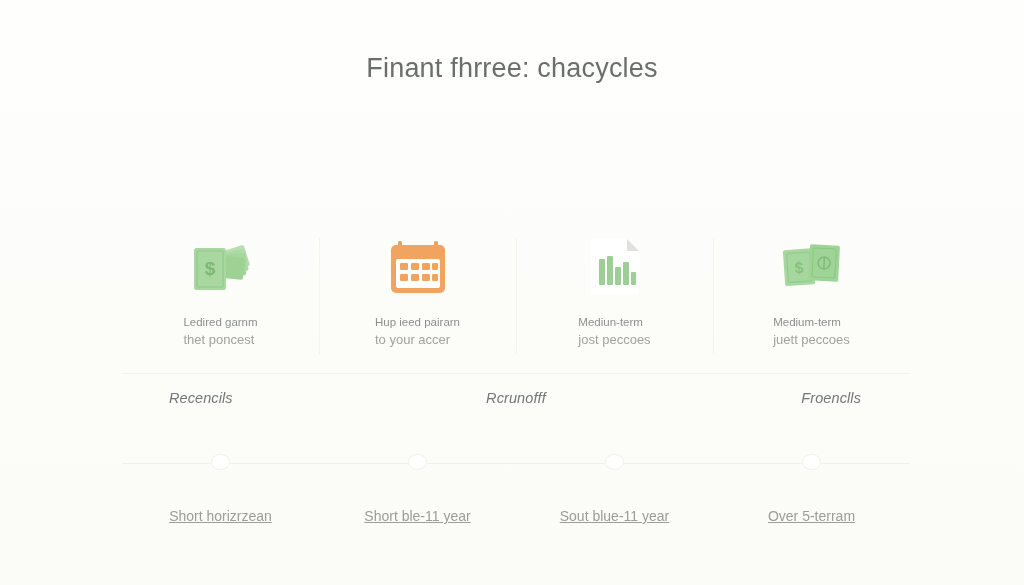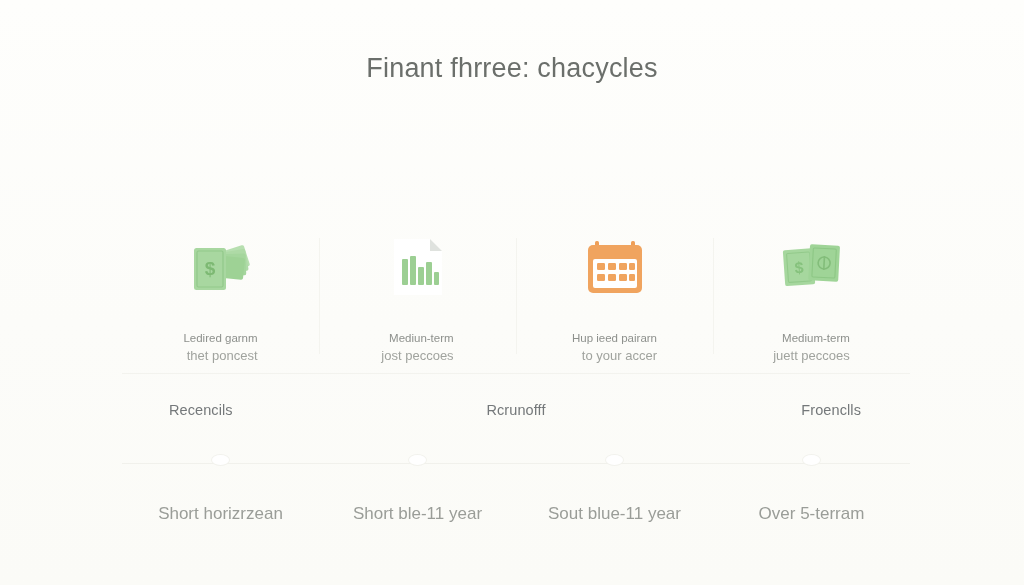--- a/index.html
+++ b/index.html
@@ -79,22 +79,22 @@
     width: 76px;
     height: 62px;
     display: flex;
     align-items: center;
     justify-content: center;
     margin-top: 4px;
   }
   .icon-box svg { display: block; }
 
   .cap {
-    margin-top: 32px;
-    text-align: right;
+    margin-top: 16px;
+    text-align: left;
     line-height: 1.45;
   }
   .cap-line1 {
     display: block;
     font-size: 11.5px;
     color: #8d908c;
   }
   .cap-line2 {
     display: block;
     font-size: 13px;
@@ -116,22 +116,22 @@
     position: absolute;
     left: 0;
     top: 158px;
     width: 788px;
     height: 40px;
     display: flex;
   }
   .mid-cell {
     flex: 1 1 0;
     display: flex;
-    align-items: center;
     justify-content: center;
+    font-style: italic;
   }
   .mid-label {
     font-size: 14.5px;
     color: #74787a;
     letter-spacing: 0.1px;
   }
 
   
   .timeline {
     position: absolute;
@@ -165,24 +165,25 @@
   .tl-dot {
     width: 17px;
     height: 17px;
     border-radius: 50%;
     background: #ffffff;
     box-shadow: 0 0 0 1px #f2f2ed;
     margin-top: 1px;
   }
   .tl-label {
     margin-top: 39px;
-    font-size: 17px;
+    font-size: 14px;
     color: #9a9d98;
     text-align: center;
     white-space: nowrap;
+    text-decoration: underline;
   }
 </style>
 </head>
 <body>
 
 <div class="page">
 
   <div class="title-wrap">
     <h1 class="title">Finant fhrree: chacycles</h1>
   </div>
@@ -207,40 +208,20 @@
               <rect x="24" y="18" width="34" height="22" rx="2" fill="#9ed295"></rect>
             </g>
             <rect x="8" y="10" width="32" height="42" rx="2.5" fill="#a8d7a0"></rect>
             <rect x="11" y="13" width="26" height="36" rx="1.5" fill="none" stroke="#92c98a" stroke-width="1.2"></rect>
             <text x="24" y="37" text-anchor="middle" font-family="'Liberation Sans',sans-serif" font-size="19" font-weight="bold" fill="#7db973">$</text>
           </svg>
         </div>
         <div class="cap">
           <span class="cap-line1">Ledired garnm</span>
           <span class="cap-line2">thet poncest</span>
-        </div>
-      </div>
-
-      <div class="icon-cell">
-        <div class="icon-box">
-          <svg width="60" height="60" viewBox="0 0 60 60">
-            <path d="M6 2 H42 L54 14 V58 H6 Z" fill="#ffffff"></path>
-            <path d="M42 2 L54 14 H42 Z" fill="#dfe2de"></path>
-            <g fill="#9ccf93">
-              <rect x="14" y="22" width="6" height="26" rx="1"></rect>
-              <rect x="22" y="19" width="6" height="29" rx="1"></rect>
-              <rect x="30" y="30" width="6" height="18" rx="1"></rect>
-              <rect x="38" y="25" width="6" height="23" rx="1"></rect>
-              <rect x="46" y="35" width="5" height="13" rx="1"></rect>
-            </g>
-          </svg>
-        </div>
-        <div class="cap">
-          <span class="cap-line1">Mediun-term</span>
-          <span class="cap-line2">jost peccoes</span>
         </div>
       </div>
 
       <div class="icon-cell">
         <div class="icon-box">
           <svg width="62" height="58" viewBox="0 0 62 58">
             <rect x="11" y="3" width="4" height="9" rx="1.6" fill="#ef9f58"></rect>
             <rect x="47" y="3" width="4" height="9" rx="1.6" fill="#ef9f58"></rect>
             <rect x="4" y="7" width="54" height="48" rx="5" fill="#f0a45f"></rect>
             <rect x="9" y="21" width="44" height="29" rx="2" fill="#ffffff"></rect>
@@ -257,20 +238,40 @@
           </svg>
         </div>
         <div class="cap">
           <span class="cap-line1">Hup ieed pairarn</span>
           <span class="cap-line2">to your accer</span>
         </div>
       </div>
 
       <div class="icon-cell">
         <div class="icon-box">
+          <svg width="60" height="60" viewBox="0 0 60 60">
+            <path d="M6 2 H42 L54 14 V58 H6 Z" fill="#ffffff"></path>
+            <path d="M42 2 L54 14 H42 Z" fill="#dfe2de"></path>
+            <g fill="#9ccf93">
+              <rect x="14" y="22" width="6" height="26" rx="1"></rect>
+              <rect x="22" y="19" width="6" height="29" rx="1"></rect>
+              <rect x="30" y="30" width="6" height="18" rx="1"></rect>
+              <rect x="38" y="25" width="6" height="23" rx="1"></rect>
+              <rect x="46" y="35" width="5" height="13" rx="1"></rect>
+            </g>
+          </svg>
+        </div>
+        <div class="cap">
+          <span class="cap-line1">Mediun-term</span>
+          <span class="cap-line2">jost peccoes</span>
+        </div>
+      </div>
+
+      <div class="icon-cell">
+        <div class="icon-box">
           <svg width="64" height="56" viewBox="0 0 64 56">
             <g transform="rotate(-4 22 28)">
               <rect x="4" y="10" width="30" height="36" rx="2" fill="#a6d79e"></rect>
               <rect x="7.5" y="13.5" width="23" height="29" rx="1.2" fill="none" stroke="#93ca8b" stroke-width="1.1"></rect>
               <text x="19" y="34" text-anchor="middle" font-family="'Liberation Sans',sans-serif" font-size="16" font-weight="bold" fill="#86c27d">$</text>
             </g>
             <g transform="rotate(3 44 26)">
               <rect x="29" y="6" width="30" height="36" rx="2" fill="#9fd497"></rect>
               <rect x="32.5" y="9.5" width="23" height="29" rx="1.2" fill="none" stroke="#8dc785" stroke-width="1.1"></rect>
               <circle cx="44" cy="24" r="6" fill="none" stroke="#83bd7a" stroke-width="1.6"></circle>

